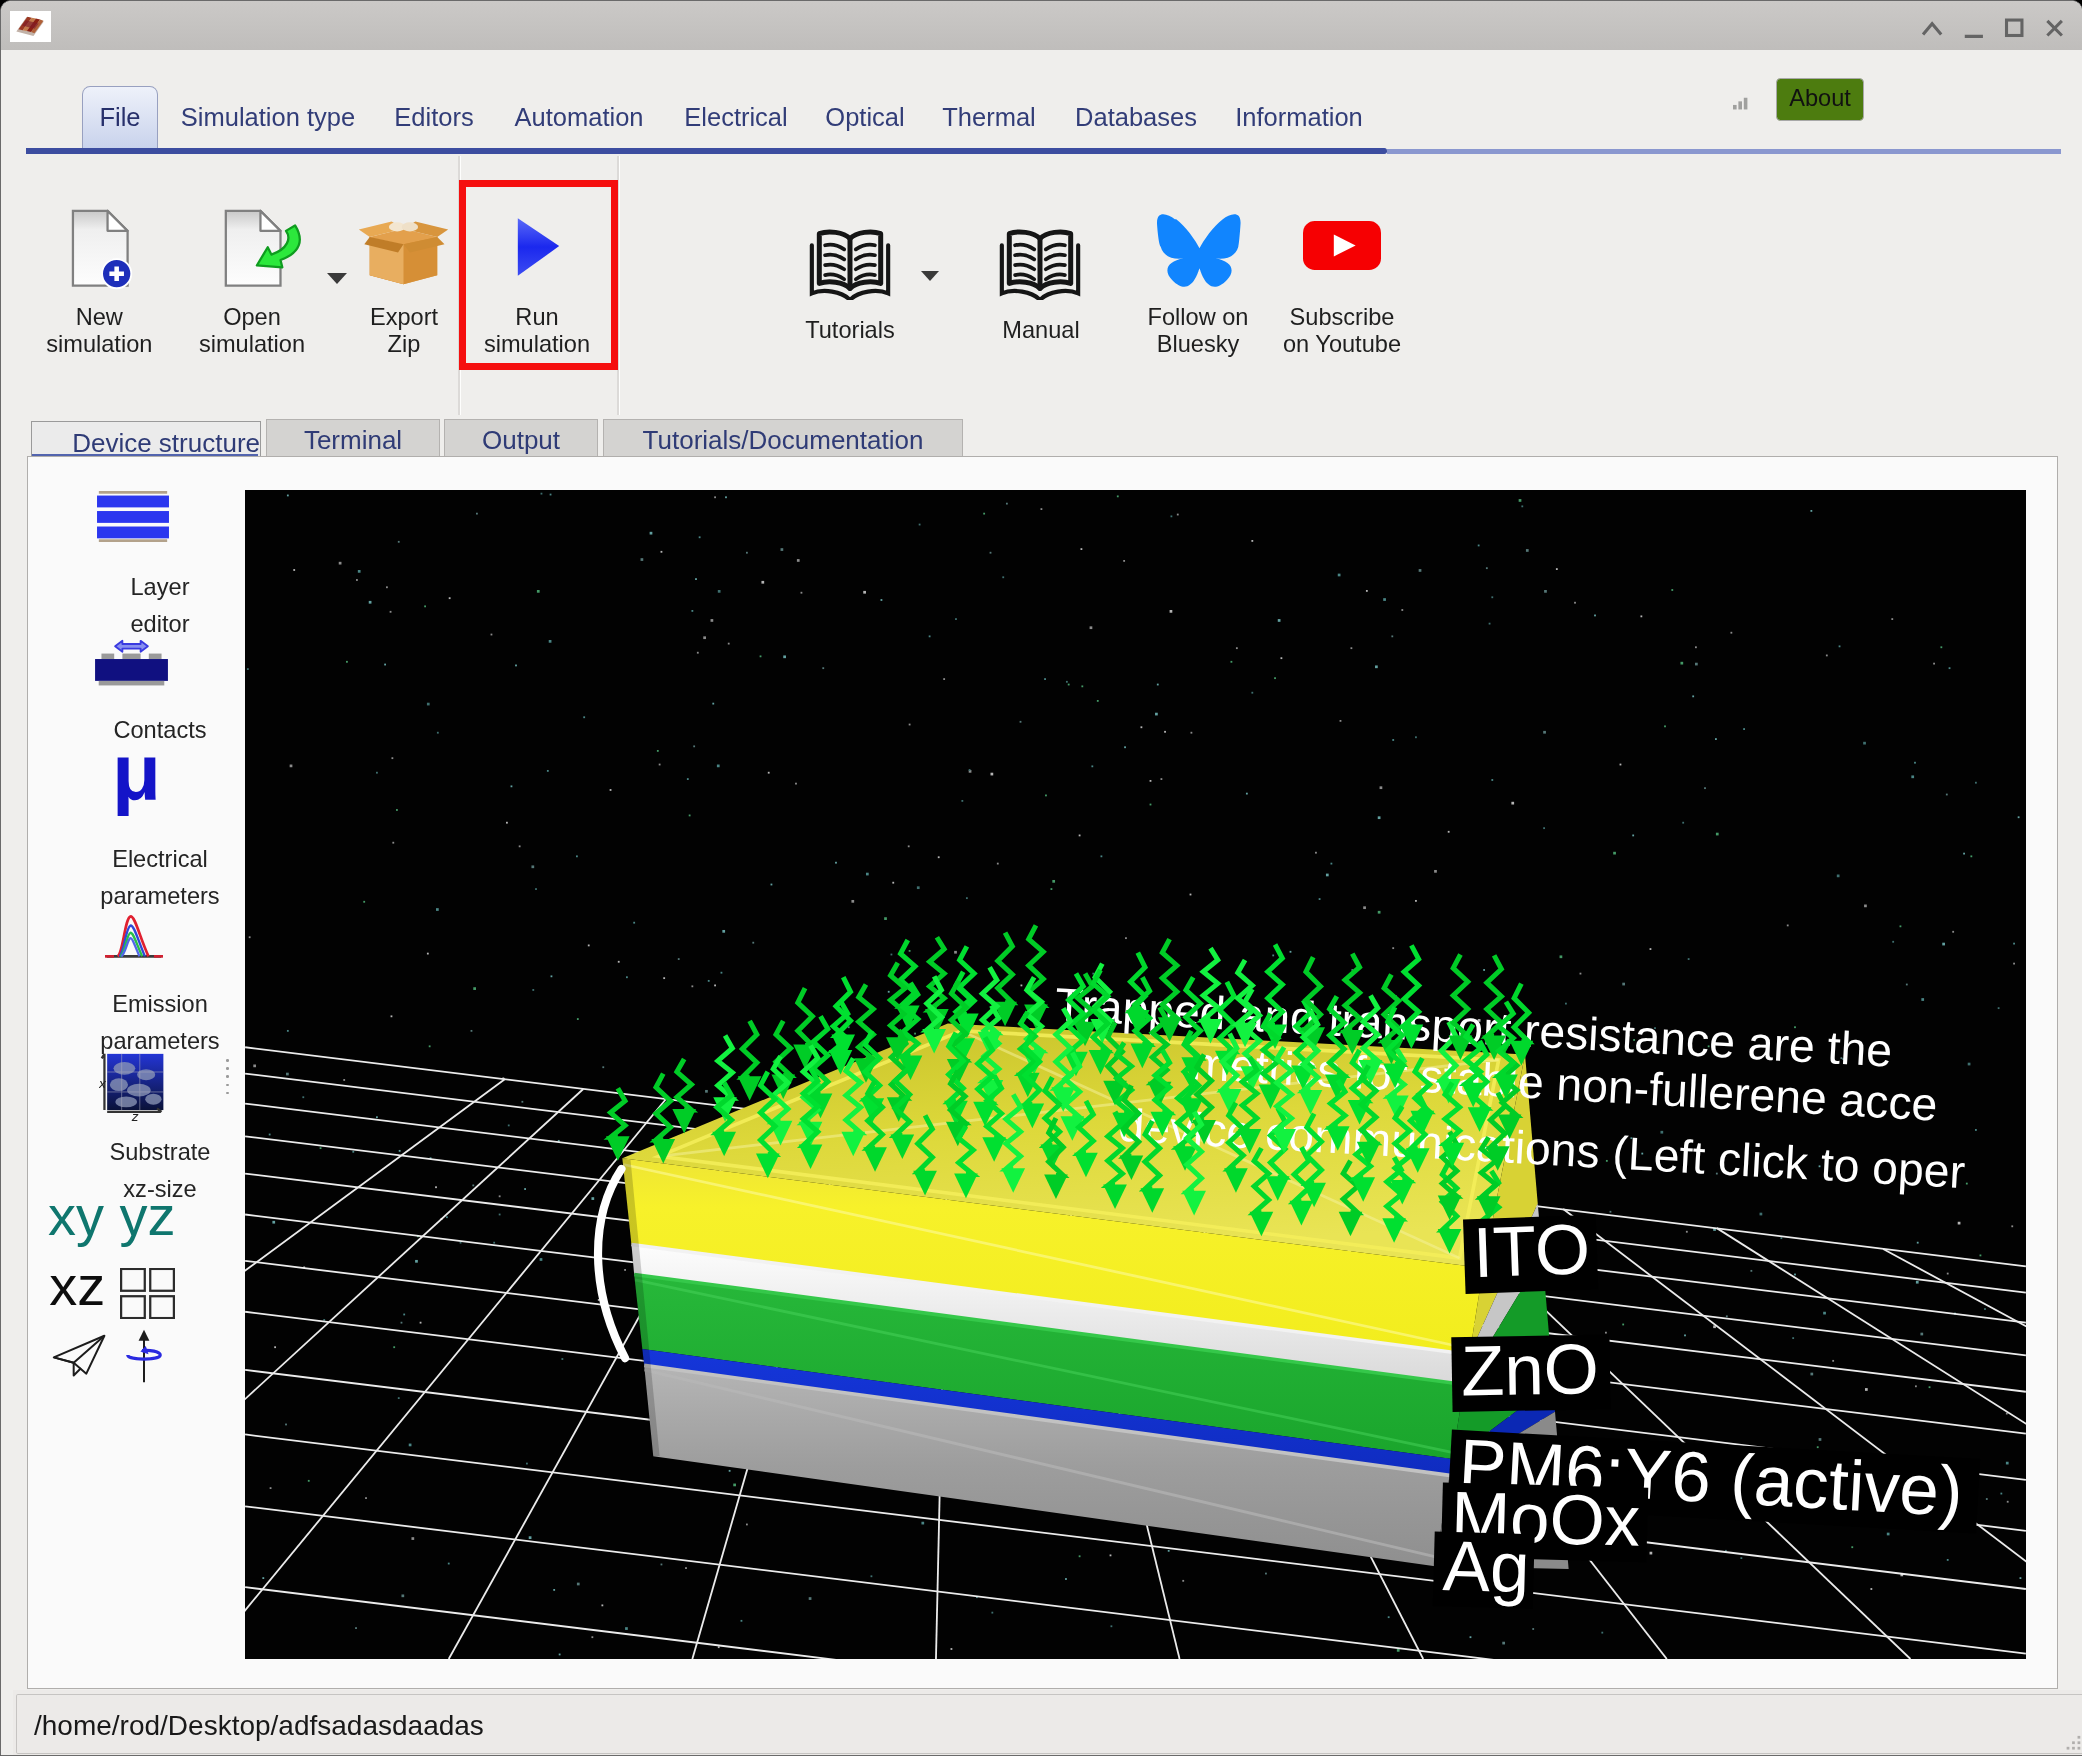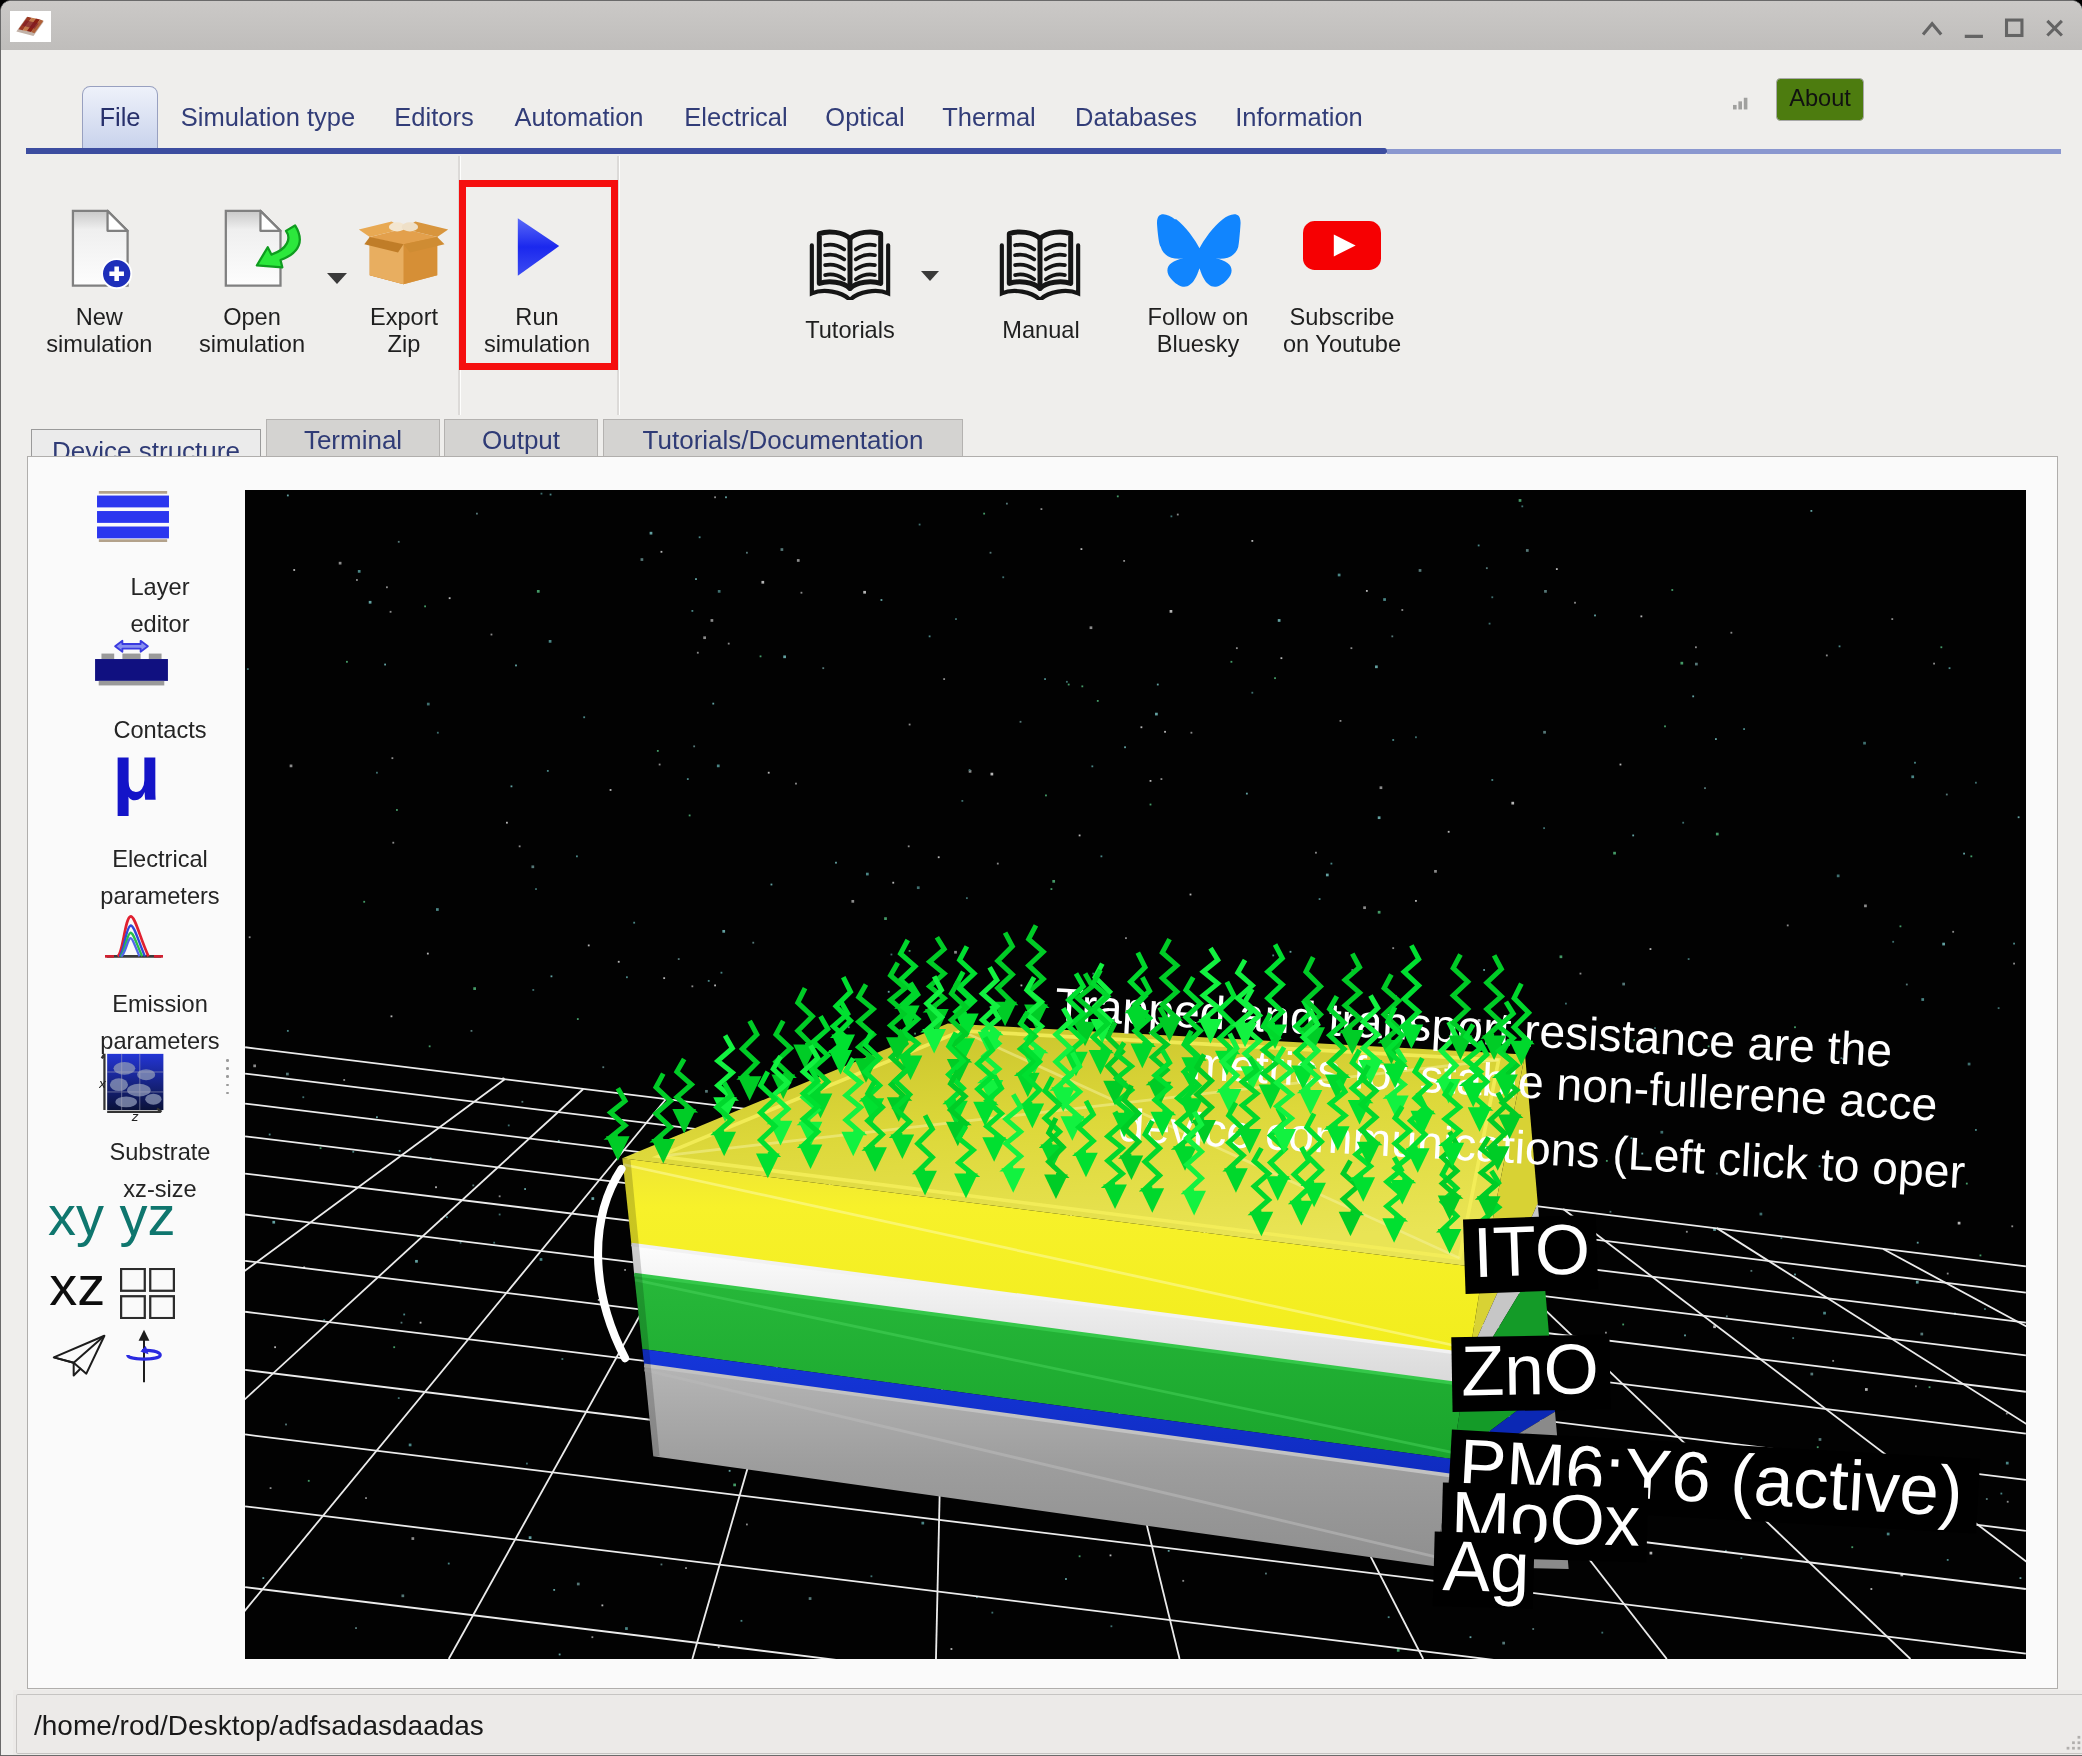--- a/index.html
+++ b/index.html
@@ -13,21 +13,21 @@
 #uline1{position:absolute;left:24.5px;top:147px;width:1361px;height:5.5px;background:#3c4da0;border-radius:0 2.7px 2.7px 0}
 #uline2{position:absolute;left:1386px;top:148px;width:674px;height:4.5px;background:#8a97cf}
 #about{position:absolute;left:1775px;top:28px;width:88px;height:43px;background:#4d7c0f;border:1.8px solid #a8a8a8;border-radius:4.5px;text-align:center;font-size:23.6px;color:#111;line-height:39px}
 .sep{position:absolute;top:155px;width:1.8px;height:259px;background:#dcdad8;box-shadow:0.9px 0 0 #fff}
 #redbox{position:absolute;left:458px;top:179px;width:159px;height:190px;border:7.3px solid #f50f0f}
 .tlabel{position:absolute;width:182px;text-align:center;font-size:23.6px;line-height:27px;color:#1f1f1f;white-space:pre-line}
 .ticon{position:absolute}
 .drop{position:absolute;width:0;height:0;border-left:10px solid transparent;border-right:10px solid transparent;border-top:11px solid #3a3a3a}
 #tab2{position:absolute;left:0;top:416px;width:100%;height:39px}
 .t2{position:absolute;top:1.8px;height:37px;background:#d4d3d1;border:0.9px solid #b4b2b0;border-bottom:none;text-align:center;font-size:26px;color:#2f3b76;padding-top:5.5px}
-#t2a{position:absolute;left:30px;top:12px;width:230px;height:39px;background:#ebebeb;border:1.8px solid #9a9a9a;border-bottom:none;text-align:center;font-size:26px;color:#2f3b76;padding-top:6.4px}
+#t2a{position:absolute;left:30px;top:4px;width:230px;height:39px;background:#ebebeb;border:1.8px solid #9a9a9a;border-bottom:none;text-align:right;font-size:26px;color:#2f3b76;padding-top:6.4px}
 #t2a .bar{position:absolute;left:0px;bottom:0;width:226px;height:6.4px;background:#5264ae}
 #page{position:absolute;left:26px;top:455px;width:2031px;height:1233px;background:#fafafa;border:0.9px solid #b0aeac}
 .slabel{position:absolute;width:218px;text-align:center;font-size:23.6px;line-height:37px;color:#242424;white-space:pre-line}
 #mu{position:absolute;left:87px;top:746px;width:91px;text-align:center;font-size:76px;font-weight:bold;color:#1414c8}
 #xyyz{position:absolute;left:20px;top:1196px;width:182px;text-align:center;font-size:56px;color:#0f766e}
 #xz{position:absolute;left:33px;top:1258px;width:73px;text-align:center;font-size:56px;color:#0d0d0d}
 #canvas3d{position:absolute;left:217px;top:33px;width:1781px;height:1169px;background:#020202;overflow:hidden}
 #statusbar{position:absolute;left:12px;top:1689px;width:100%;height:67px;background:#eceae8}
 #statusinner{position:absolute;left:2.7px;top:3.6px;width:2076px;height:60px;border:0.9px solid #c6c4c2;border-radius:1.8px}
 #statustext{position:absolute;left:21px;top:20px;font-size:28px;color:#191919}

